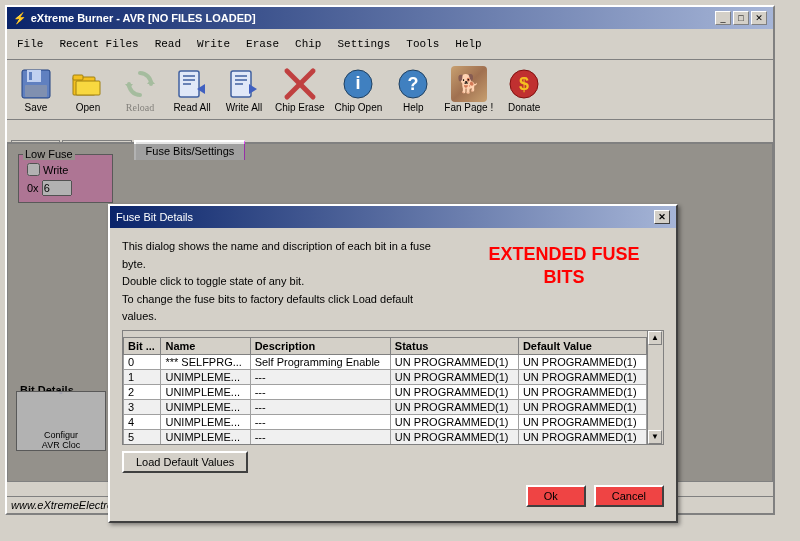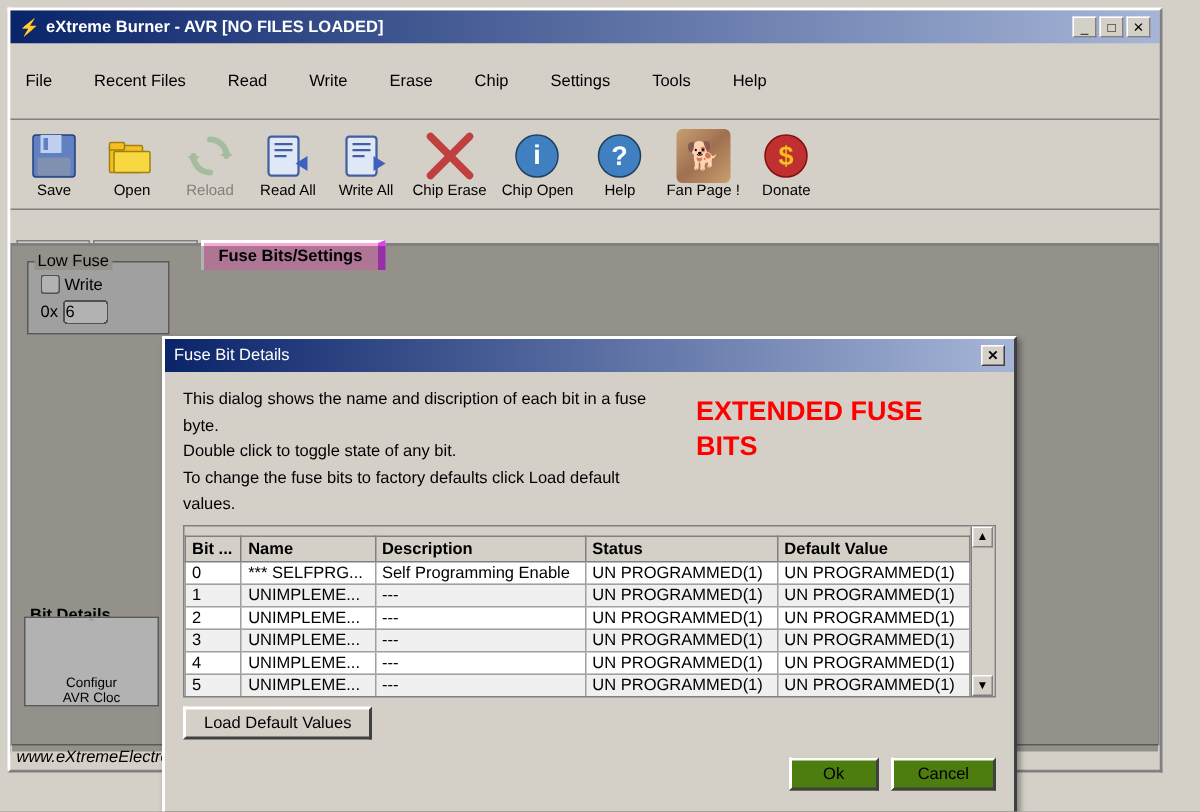--- a/index.html
+++ b/index.html
@@ -58,24 +58,25 @@
       display: flex;
       align-items: center;
       justify-content: center;
       cursor: pointer;
       color: #000;
     }
 
     
     .menu-bar {
       background: #d4d0c8;
-      padding: 18px 4px;
-      display: flex;
-      gap: 16px;
+      padding: 8px 4px;
+      display: flex;
+      gap: 4px;
       border-bottom: 1px solid #808080;
+      font-family: Liberation Mono, monospace;
     }
     .menu-item {
       padding: 1px 6px;
       cursor: pointer;
       font-size: 11px;
     }
 
     
     .toolbar {
       background: #d4d0c8;
@@ -117,26 +118,26 @@
       padding: 3px 10px;
       background: #d4d0c8;
       border: 1px solid #808080;
       border-bottom: none;
       cursor: pointer;
       font-size: 11px;
       position: relative;
       top: 18px;
     }
     .tab.active {
-      background: #f9a8d4;
+      background: #e5e5e5;
       border-top: 2px solid #fff;
       border-left: 2px solid #fff;
-      border-right: 5px solid #d946ef;
+      border-right: 1px solid #d946ef;
       z-index: 2;
-      font-weight: bold;
+      font-weight: normal;
     }
 
     
     .content-area {
       border: 1px solid #808080;
       border-top: 2px solid #808080;
       background: #d4d0c8;
       padding: 8px;
       flex: 1;
       position: relative;
@@ -144,21 +145,21 @@
     }
 
     
     .low-fuse-group {
       border: 1px solid #808080;
       padding: 4px 8px 6px;
       position: absolute;
       top: 10px;
       left: 10px;
       width: 95px;
-      background: #e5e5e5;
+      background: #f9a8d4;
     }
     .group-legend {
       font-size: 11px;
       position: absolute;
       top: -7px;
       left: 4px;
       background: #d4d0c8;
       padding: 0 2px;
     }
     .write-check {
@@ -232,21 +233,21 @@
       line-height: 1.6;
       color: #000;
       float: left;
       width: 310px;
     }
     .dialog-ext-label {
       float: right;
       color: red;
       font-weight: bold;
       font-size: 18px;
-      text-align: left;
+      text-align: center;
       line-height: 1.3;
       width: 200px;
       margin-top: 5px;
     }
     .dialog-clearfix { clear: both; }
 
     
     .fuse-table {
       width: 100%;
       border-collapse: collapse;
@@ -308,29 +309,29 @@
       align-items: center;
       justify-content: center;
       font-size: 8px;
       cursor: pointer;
       position: absolute;
       bottom: 0;
     }
 
     
     .win-btn {
-      background: #4d7c0f;
+      background: #ef4444;
       border: 2px solid #fff;
       border-right-color: #404040;
       border-bottom-color: #404040;
       padding: 3px 16px;
       font-size: 11px;
       cursor: pointer;
       min-width: 60px;
-      text-align: center;
+      text-align: left;
     }
 
     .btn-row {
       display: flex;
       justify-content: flex-end;
       gap: 8px;
       margin-top: 8px;
       padding: 4px 0;
     }
     .load-defaults-btn {
@@ -373,21 +374,21 @@
       height: 60px;
       border: 1px solid #808080;
       background: white;
       display: flex;
       flex-direction: column;
       align-items: center;
       justify-content: center;
       gap: 36px;
     }
 
-    .disabled-icon { opacity: 0.4; }
+    .disabled-icon { opacity: 0.4; font-family: Liberation Serif, serif; }
 
     
     .dog-icon {
       width: 36px;
       height: 36px;
       background: linear-gradient(135deg, #c8a070 0%, #a07050 50%, #c8a070 100%);
       border-radius: 4px;
       display: flex;
       align-items: center;
       justify-content: center;

